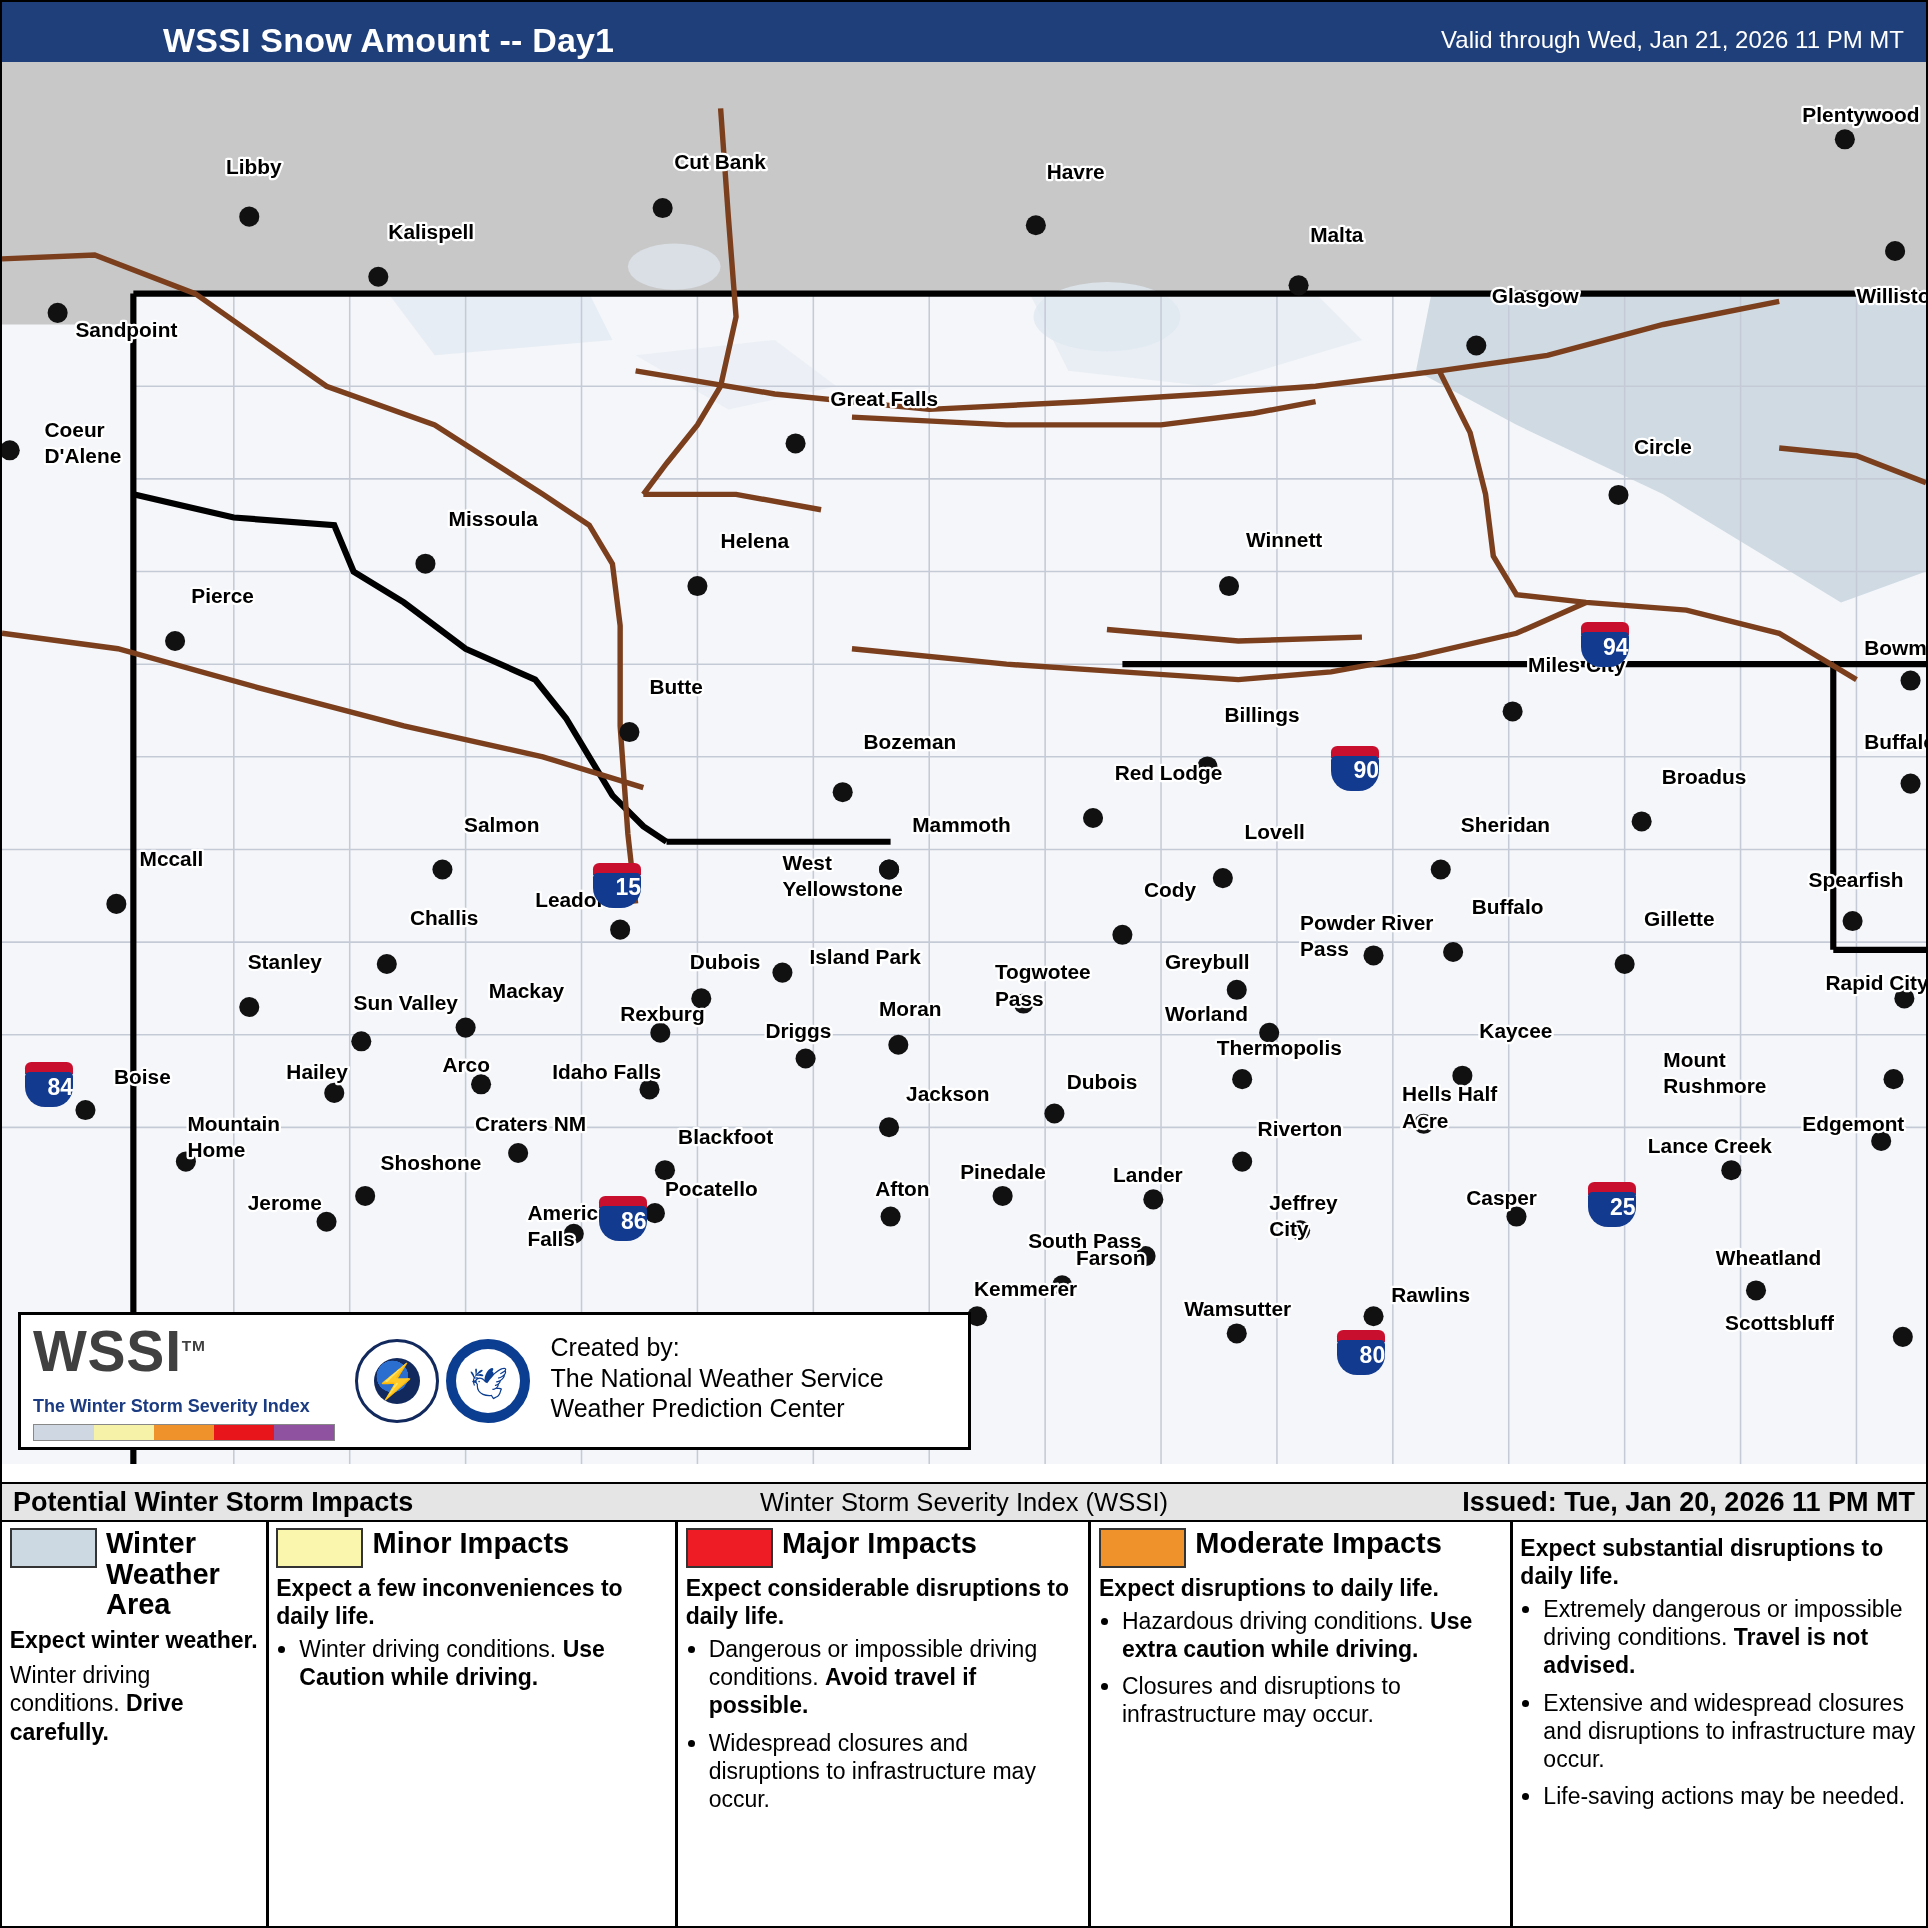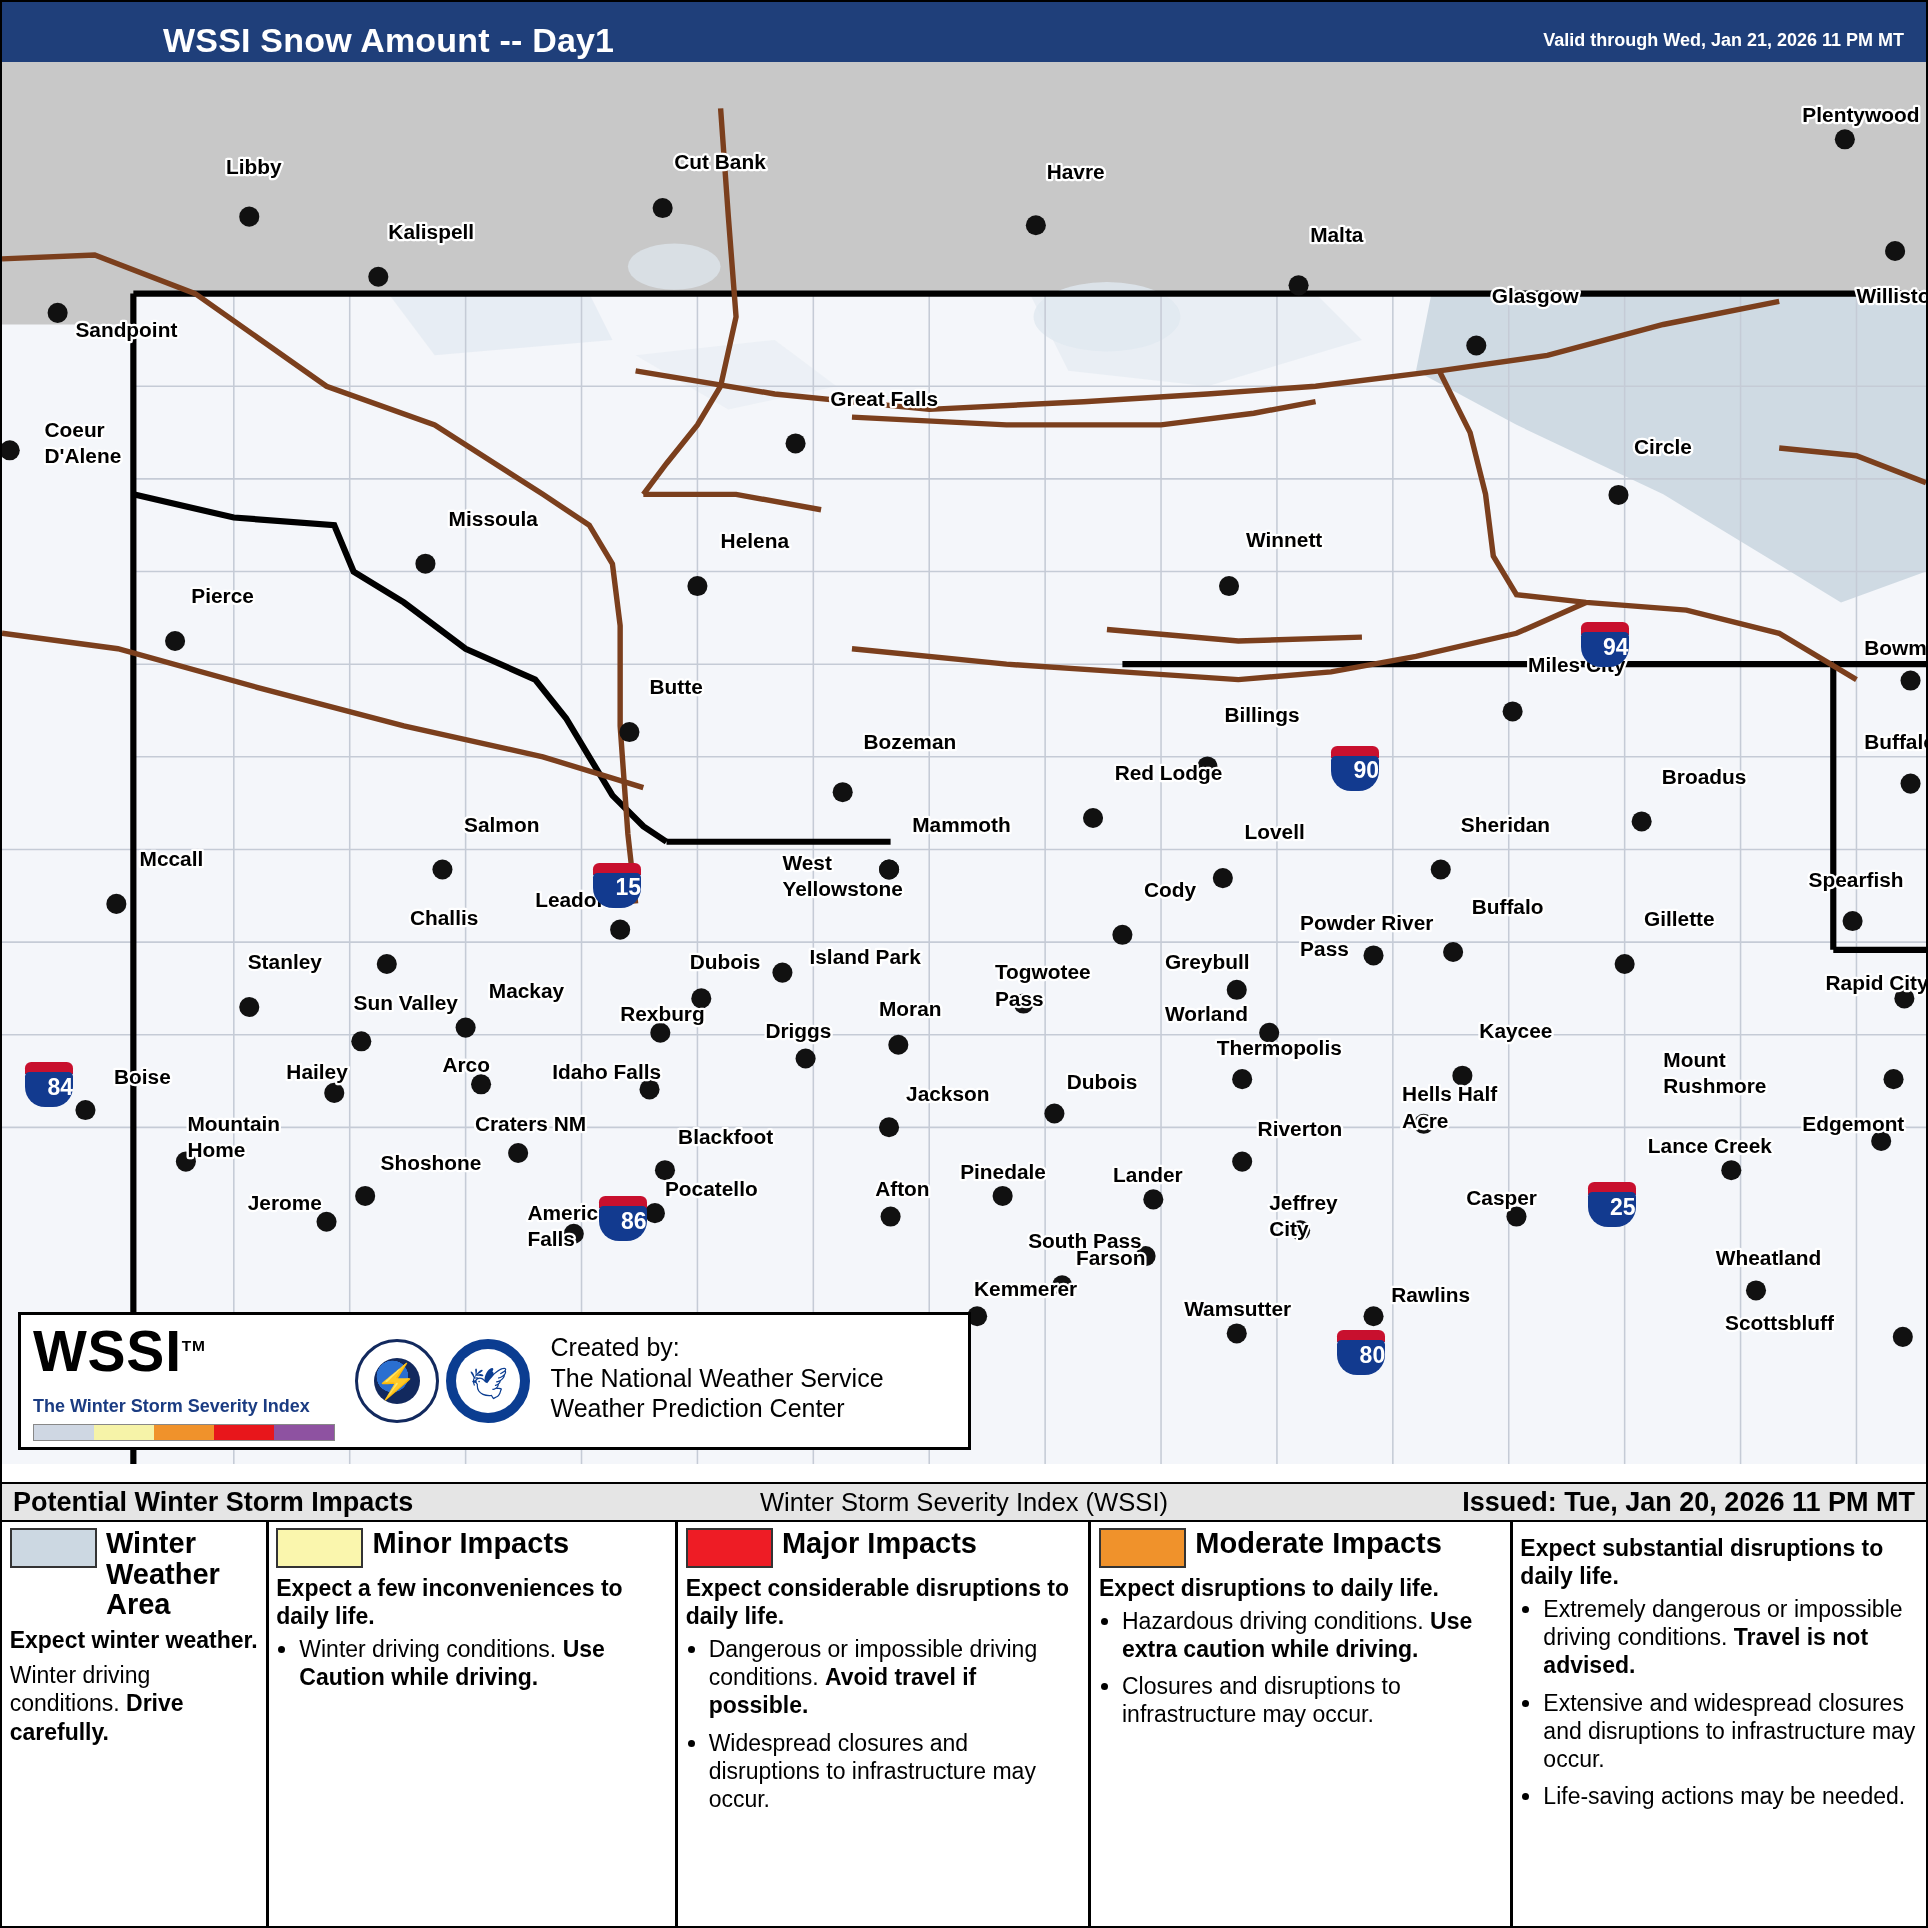--- a/index.html
+++ b/index.html
@@ -14,21 +14,21 @@
   #root { position:absolute; inset:0; border:2.3px solid #000; }
 
   
   .titlebar {
     position:absolute; left:0; top:0; width:100%; height:76px;
     background:#1f3f7a; color:#fff;
     display:flex; align-items:center; justify-content:space-between;
     padding: 0 22px;
   }
   .titlebar .main { font-size:34px; font-weight:bold; letter-spacing:0.2px; margin-left:139px;}
-  .titlebar .valid { font-size:18px; font-weight:bold; }
+  .titlebar .valid { font-size:24px; font-weight:normal; }
 
   
   .maparea {
     position:absolute; left:0; top:60px; right:0; bottom:462px;
     background:#c8c8c8;
     overflow:hidden;
   }
   .mapcanvas {
     position:absolute; left:0; top:0; width:100%; height:100%;
   }
@@ -52,21 +52,21 @@
     position:absolute; left:0; top:11.6px; width:48px; text-align:right;
     color:#fff; font-weight:bold; font-size:23px; font-family:"Liberation Sans",sans-serif;
   }
 
   
   .logobox {
     position:absolute; left:15.5px; bottom:14px; width:953px; height:138px;
     background:#fff; border:3.9px solid #000; display:flex; align-items:stretch;
   }
   .logo-left { width:325px; padding:9.3px 7.7px 4.6px 12.4px; position:relative; }
-  .wssi-word { font-size:57px; font-weight:bold; color:#000000; letter-spacing:0.8px; line-height:0.95; }
+  .wssi-word { font-size:57px; font-weight:bold; color:#404040; letter-spacing:0.8px; line-height:0.95; }
   .wssi-word .tm { font-size:15.5px; vertical-align:super; }
   .wssi-sub { font-size:18px; font-weight:bold; color:#1b3c82; margin-top:18px;}
   .wssi-bars { display:flex; margin-top:6.2px; height:17px; width:302px; border:0.8px solid #888;}
   .wssi-bars div { flex:1; }
   .seals { width:194px; display:flex; align-items:center; justify-content:center; gap:7.7px; }
   .seal { width:84px; height:84px; border-radius:50%; position:relative; }
   .seal.nws { background:#fff; border:3.9px solid #12295e; }
   .seal.nws::after {
     content:""; position:absolute; left:50%; top:50%; width:46px;height:46px;
     transform:translate(-50%,-50%); border-radius:50%;

